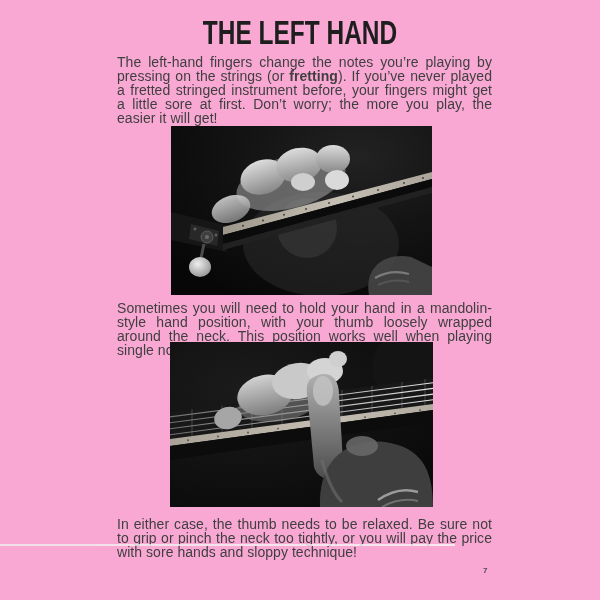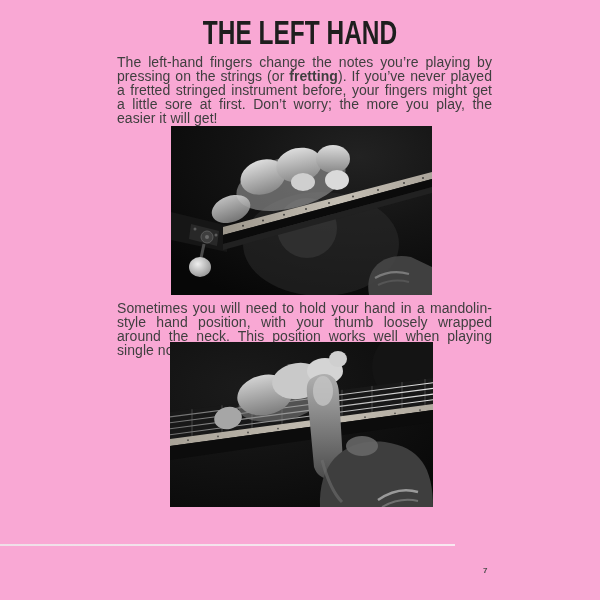--- a/index.html
+++ b/index.html
@@ -200,18 +200,19 @@
     <path d="M142,36 C156,27 169,33 169,52 L173,120 C173,139 150,143 144,125 L138,60 C136,46 136,40 142,36 Z" fill="url(#thumbGrad)"></path>
     <ellipse cx="153" cy="49" rx="10" ry="15" fill="#c4c4c4" opacity="0.8"></ellipse>
 
     <path d="M150,165 C148,120 175,96 215,100 C250,105 263,126 263,165 Z" fill="#3e3e3e"></path>
     <ellipse cx="192" cy="104" rx="16" ry="10" fill="#676767" opacity="0.9"></ellipse>
     <path d="M152,118 q8,30 20,42" stroke="#6e6e6e" stroke-width="3" fill="none" opacity="0.6"></path>
     <path d="M208,158 q20,-14 40,-8" stroke="#9a9a9a" stroke-width="2.4" fill="none"></path>
     <path d="M212,165 q18,-10 36,-6" stroke="#6f6f6f" stroke-width="2" fill="none"></path>
   </svg>
 
+  <p class="body-text p4">In either case, the thumb needs to be relaxed. Be sure not to grip or pinch the neck too tightly, or you will pay the price with sore hands and sloppy technique!</p>
 
   <div class="fold-line"></div>
 
   <div class="page-number">7</div>
 
 </div>
 
 </body></html>

